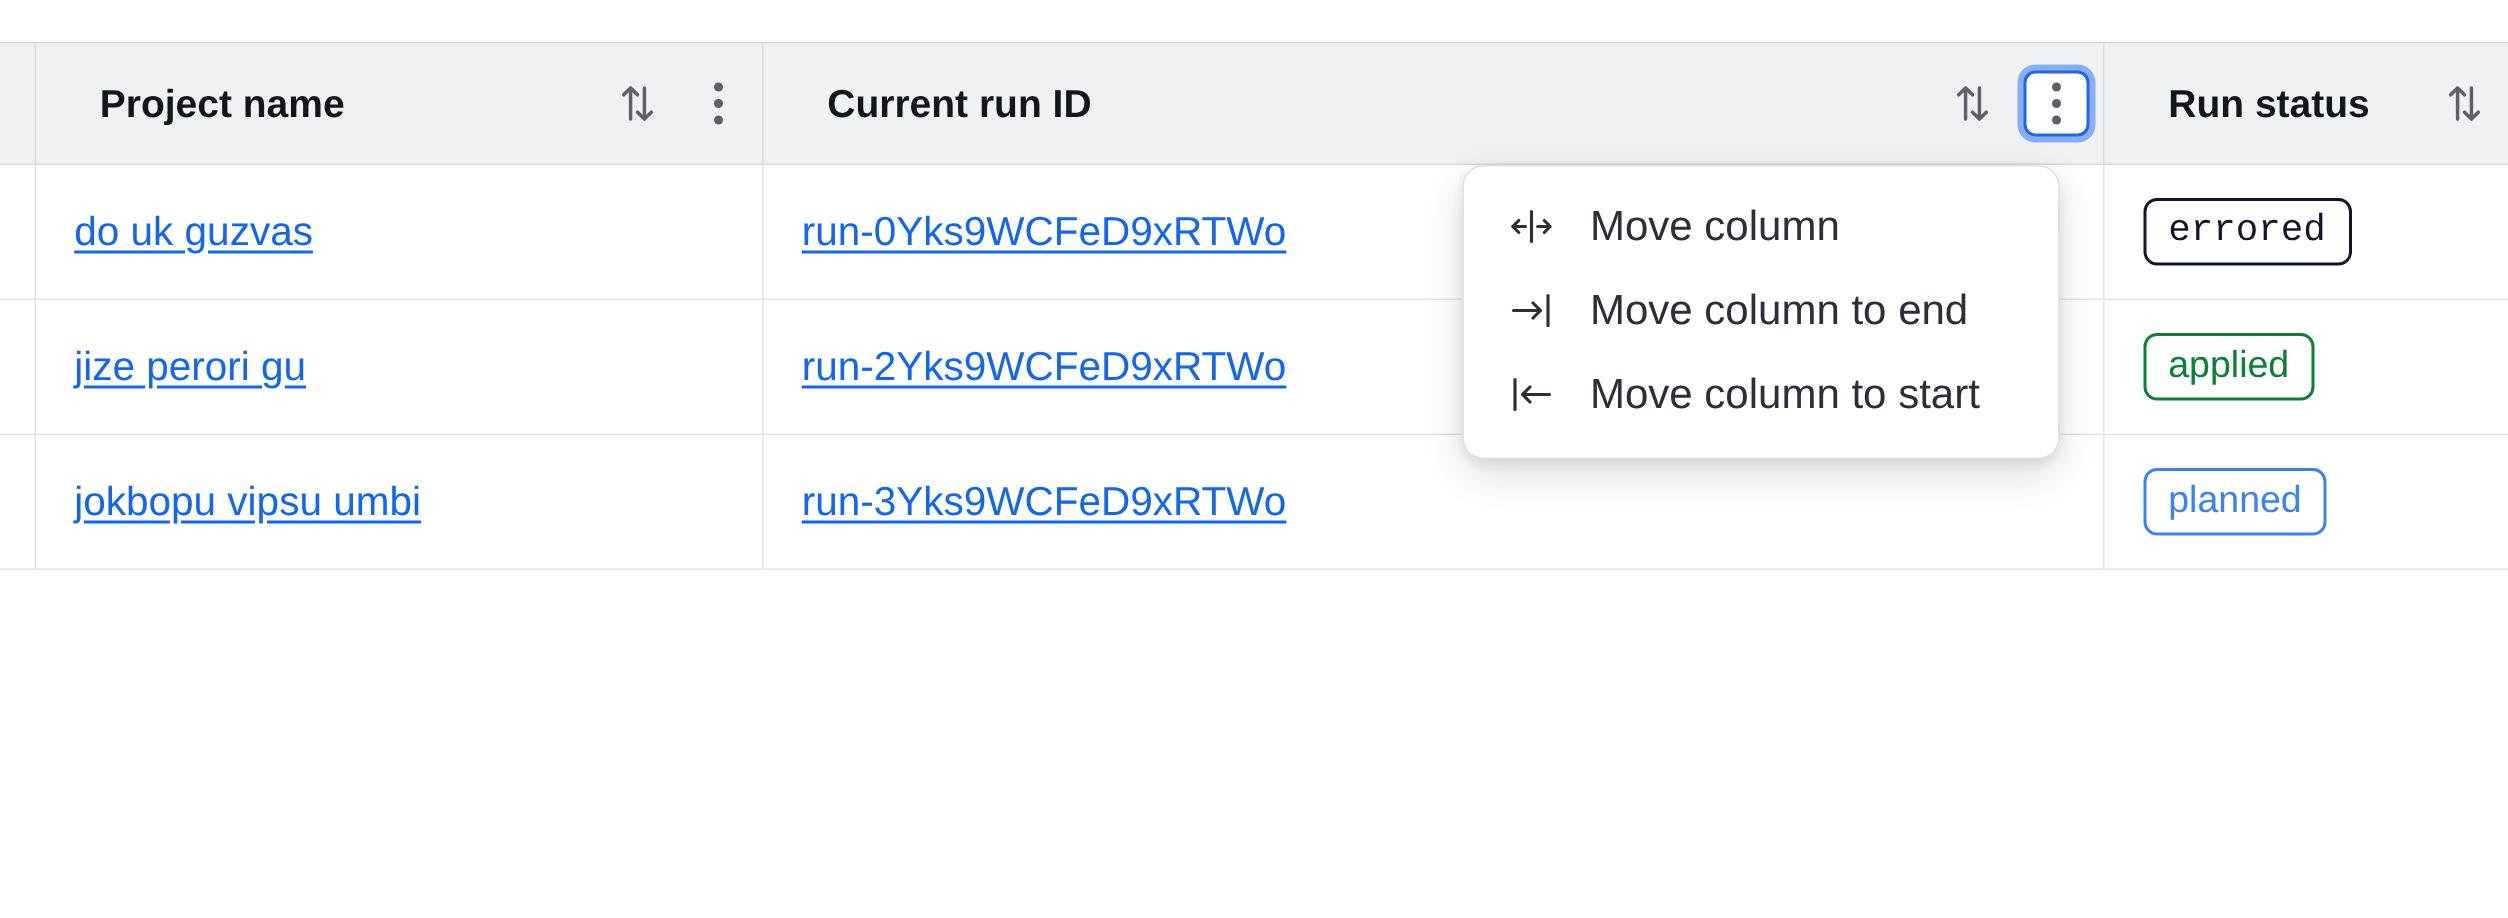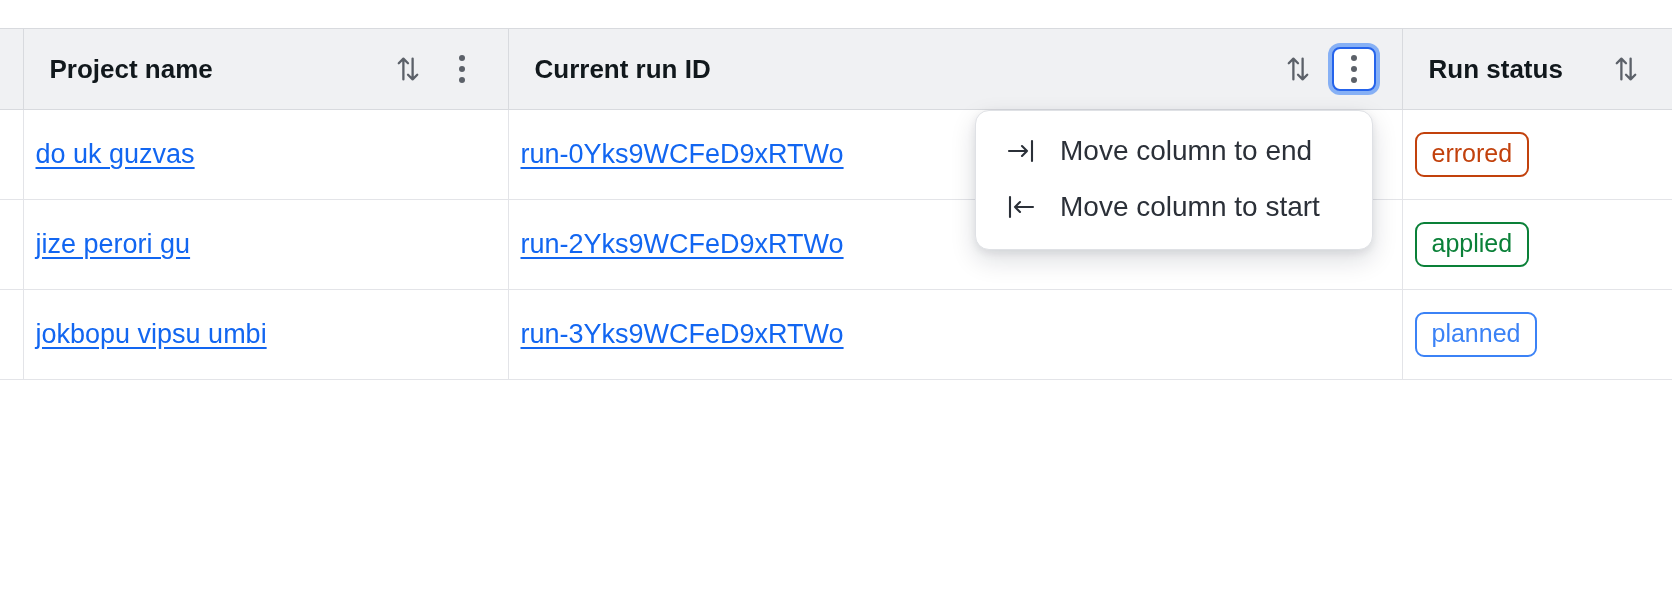--- a/index.html
+++ b/index.html
@@ -57,20 +57,21 @@
     padding: 0;
     border-right: 1px solid #d8dade;
   }
 
   .th-inner {
     display: flex;
     align-items: center;
     justify-content: space-between;
     width: 100%;
     gap: 10px;
+    margin-left: 17px;
   }
 
   .th-label { flex: 0 0 auto; }
   .th-controls {
     display: flex;
     align-items: center;
     gap: 14px;
     flex: 0 0 auto;
   }
 
@@ -106,21 +107,21 @@
     display: block;
     width: 6px;
     height: 6px;
     border-radius: 50%;
     background: #5c6169;
   }
 
   
   tbody td {
     height: 90px;
-    padding: 0 12px;
+    padding: 0 26px;
     border-bottom: 1px solid #e3e4e8;
     border-right: 1px solid #e3e4e8;
     vertical-align: middle;
     background: #ffffff;
     font-size: 26px;
     color: #11181c;
     white-space: nowrap;
     overflow: hidden;
   }
 
@@ -139,21 +140,21 @@
   
   .badge {
     display: inline-block;
     padding: 4px 15px 6px;
     border-radius: 9px;
     border: 2px solid currentColor;
     font-size: 25px;
     line-height: 1.25;
     background: #ffffff;
   }
-  .badge.errored { color: #c2410c; }
+  .badge.errored { color: #0f172a; font-family: Liberation Mono, monospace; }
   .badge.applied { color: #0a8038; }
   .badge.planned { color: #3b82f6; }
 
   
   .menu {
     position: absolute;
     left: 975px;
     top: 110px;
     width: 398px;
     background: #ffffff;
@@ -280,20 +281,30 @@
             <td><a class="cell-link">jokbopu vipsu umbi</a></td>
             <td><a class="cell-link">run-3Yks9WCFeD9xRTWo</a></td>
             <td class="status-cell"><span class="badge planned">planned</span></td>
           </tr>
         </tbody>
     </table>
   </div>
 
   <div class="menu">
 
+    <div class="menu-item">
+      <span class="menu-icon">
+        <svg width="30" height="26" viewBox="0 0 30 26" fill="none" stroke="#2b3038" stroke-width="2.1" stroke-linecap="round" stroke-linejoin="round">
+          <path d="M15 3 V23"></path>
+          <path d="M11 13 H3 M6.5 9 L2.5 13 L6.5 17"></path>
+          <path d="M19 13 H27 M23.5 9 L27.5 13 L23.5 17"></path>
+        </svg>
+      </span>
+      <span>Move column</span>
+    </div>
 
     <div class="menu-item">
       <span class="menu-icon">
         <svg width="30" height="26" viewBox="0 0 30 26" fill="none" stroke="#2b3038" stroke-width="2.1" stroke-linecap="round" stroke-linejoin="round">
           <path d="M26 3 V23"></path>
           <path d="M3 13 H21 M16 8 L21 13 L16 18"></path>
         </svg>
       </span>
       <span>Move column to end</span>
     </div>

